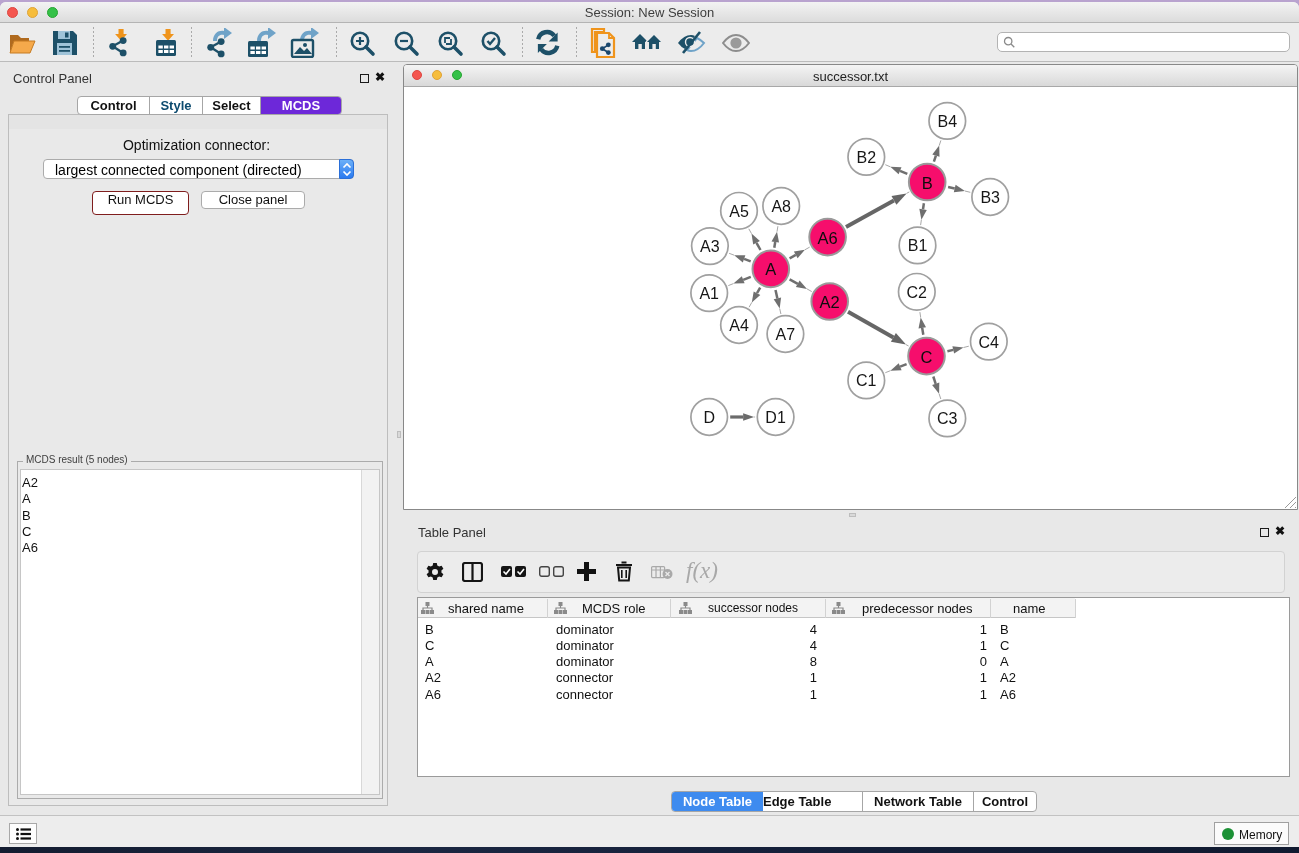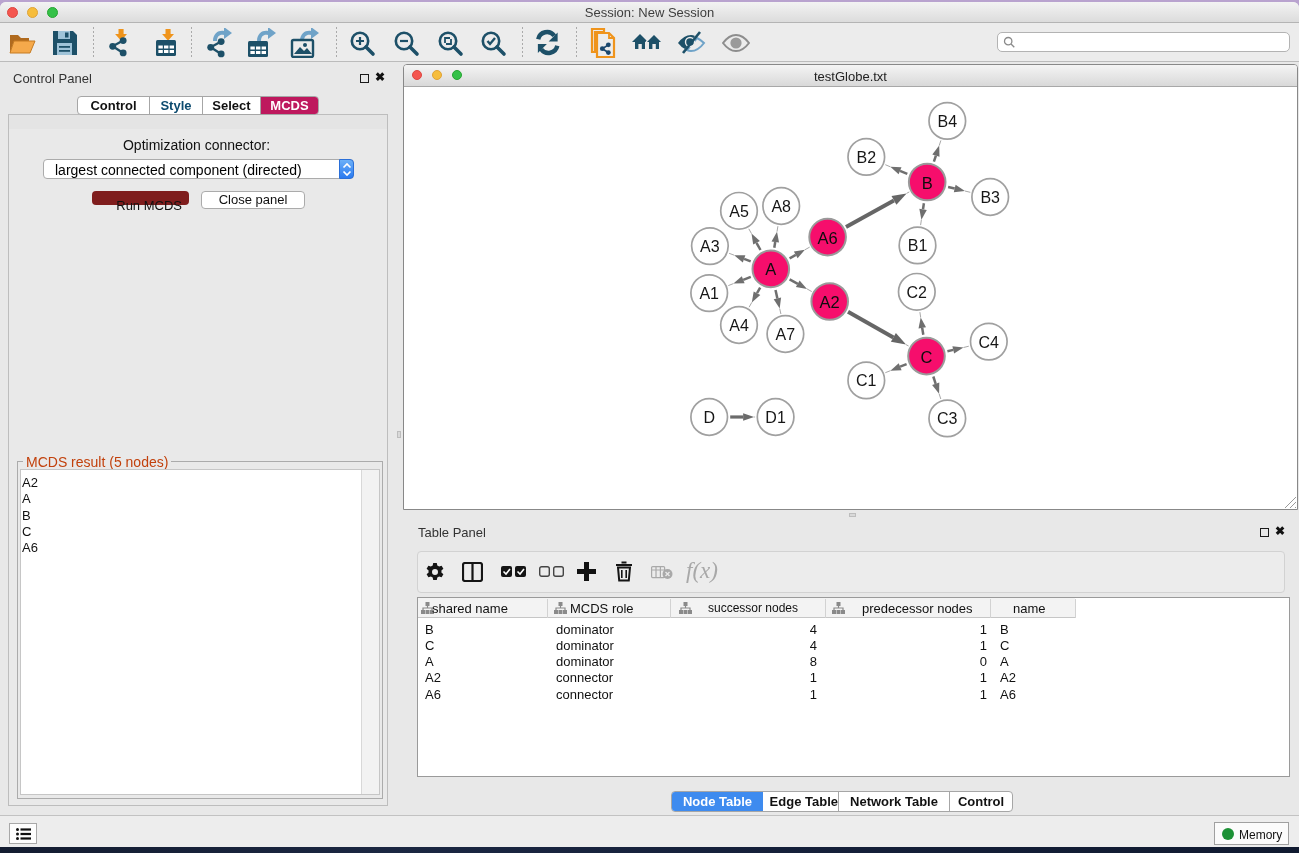--- a/index.html
+++ b/index.html
@@ -163,45 +163,45 @@
 
 <div class="abs" style="left:13px;top:71px;font-size:13px;color:#333">Control Panel</div>
 <div class="abs" style="left:360px;top:74px;width:9px;height:9px;border:1.6px solid #1a1a1a"></div>
 <div class="abs" style="left:375px;top:70px;font-size:12px;font-weight:bold;color:#111">✖</div>
 <div class="abs" style="left:8px;top:114px;width:380px;height:692px;background:#e9e9e9;border:1px solid #bdbdbd"></div>
 
 <div class="abs" style="left:77px;top:96px;height:19px;display:flex;font-size:13px;font-weight:600;border:1px solid #a6a6a6;border-radius:4px;overflow:hidden;background:#fff">
 <div style="width:72px;text-align:center;line-height:17px;border-right:1px solid #a6a6a6;color:#111">Control</div>
 <div style="width:53px;text-align:center;line-height:17px;border-right:1px solid #a6a6a6;color:#0c4a6e">Style</div>
 <div style="width:58px;text-align:center;line-height:17px;border-right:1px solid #a6a6a6;color:#111">Select</div>
-<div style="width:57px;text-align:center;line-height:17px;background:#be185d;color:#fff">MCDS</div>
+<div style="width:80px;text-align:center;line-height:17px;background:#6d28d9;color:#fff">MCDS</div>
 </div>
 <div class="abs" style="left:9px;top:115px;width:378px;height:14px;background:#e4e4e4"></div>
 <div class="abs" style="left:0;top:137px;width:393px;text-align:center;font-size:14px;color:#111">Optimization connector:</div>
 
 <div class="abs" style="left:43px;top:159px;width:311px;height:20px;background:#fff;border:1px solid #ababab;border-radius:4px"></div>
 <div class="abs" style="left:55px;top:161.5px;font-size:14px;color:#000">largest connected component (directed)</div>
 <div class="abs" style="left:339px;top:159px;width:15px;height:20px;background:linear-gradient(#6cb0f8,#2a7af0);border-radius:0 4px 4px 0;border:1px solid #2a6fd8"></div>
 <svg class="abs" style="left:341.5px;top:162.5px" width="10" height="13" viewBox="0 0 10 13">
     <path d="M1.5 4.5 L5 1 L8.5 4.5" stroke="#fff" stroke-width="1.7" fill="none"></path>
     <path d="M1.5 8.5 L5 12 L8.5 8.5" stroke="#fff" stroke-width="1.7" fill="none"></path>
   </svg>
 
-<div class="abs" style="left:92px;top:191px;width:97px;height:14px;background:#fff;border:7px solid #7f1d1d;border-radius:4px;text-align:right;line-height:16px;font-size:13px;color:#111">Run MCDS</div>
+<div class="abs" style="left:92px;top:191px;width:97px;height:24px;background:#fff;border:1px solid #7f1d1d;border-radius:4px;text-align:center;line-height:16px;font-size:13px;color:#111">Run MCDS</div>
 <div class="abs" style="left:201px;top:191px;width:104px;height:18px;background:#fff;border:1px solid #ababab;border-radius:4px;text-align:center;line-height:16px;font-size:13px;color:#111">Close panel</div>
 
 <div class="abs" style="left:17px;top:461px;width:366px;height:338px;border:1px solid #ababab"></div>
-<div class="abs" style="left:23px;top:454px;background:#e9e9e9;padding:0 3px;font-size:14px;color:#c2410c">MCDS result (5 nodes)</div>
+<div class="abs" style="left:23px;top:454px;background:#e9e9e9;padding:0 3px;font-size:10px;color:#404040">MCDS result (5 nodes)</div>
 <div class="abs" style="left:20px;top:469px;width:360px;height:326px;background:#fff;border:1px solid #c6c6c6"></div>
 <div class="abs" style="left:361px;top:470px;width:18px;height:324px;background:#f2f2f2;border-left:1px solid #d8d8d8"></div>
 <div class="abs" style="left:22px;top:475px;font-size:13px;color:#111;line-height:16.3px">A2<br>A<br>B<br>C<br>A6</div>
 
 <div class="abs" style="left:403px;top:64px;width:895px;height:446px;background:#fff;border:1px solid #888;border-radius:4px 4px 0 0"></div>
 <div class="abs" style="left:404px;top:65px;width:893px;height:22px;background:linear-gradient(#f4f4f4,#d9d9d9);border-bottom:1px solid #a8a8a8;border-radius:3px 3px 0 0"></div>
-<div class="abs" style="left:404px;top:69px;width:893px;text-align:center;font-size:13px;color:#222">testGlobe.txt</div>
+<div class="abs" style="left:404px;top:69px;width:893px;text-align:center;font-size:13px;color:#222">successor.txt</div>
 <div class="abs" style="left:412px;top:70px;width:10px;height:10px;border-radius:50%;background:#f4564f;border:1px solid #dd4741"></div>
 <div class="abs" style="left:432px;top:70px;width:10px;height:10px;border-radius:50%;background:#f6bd3c;border:1px solid #dfa337"></div>
 <div class="abs" style="left:452px;top:70px;width:10px;height:10px;border-radius:50%;background:#35c148;border:1px solid #27a532"></div>
 <svg style="position:absolute;left:404px;top:87px" width="893" height="422" viewBox="404 87 893 422" font-family="Liberation Sans, sans-serif">
     <line x1="751.5" y1="233.6" x2="748.8" y2="228.8" stroke="#a8a8a8" stroke-width="1"></line>
     <line x1="760.5" y1="250.0" x2="756.5" y2="242.8" stroke="#6f6f6f" stroke-width="2.5"></line>
     <polygon points="751.5,233.6 759.9,241.0 753.2,244.6" fill="#6f6f6f"></polygon>
     <line x1="777.0" y1="231.7" x2="777.9" y2="226.2" stroke="#a8a8a8" stroke-width="1"></line>
     <line x1="774.3" y1="247.7" x2="775.2" y2="242.0" stroke="#6f6f6f" stroke-width="2.5"></line>
     <polygon points="777.0,231.7 779.0,242.6 771.5,241.4" fill="#6f6f6f"></polygon>
@@ -380,22 +380,22 @@
   </div>
 <div class="abs" style="left:832px;top:602px">
     <svg width="13" height="12" viewBox="0 0 13 12">
       <rect x="4.5" y="0" width="4" height="4" fill="#8a8a8a"></rect>
       <path d="M6.5 4 v2 M2 8 v-2 h9 v2" stroke="#8a8a8a" stroke-width="1.2" fill="none"></path>
       <rect x="0" y="8" width="4" height="4" fill="#8a8a8a"></rect>
       <rect x="4.5" y="8" width="4" height="4" fill="#8a8a8a"></rect>
       <rect x="9" y="8" width="4" height="4" fill="#8a8a8a"></rect>
     </svg>
   </div>
-<div class="abs" style="left:432px;top:601px;font-size:13px;color:#111">shared name</div>
-<div class="abs" style="left:570px;top:601px;font-size:13px;color:#111">MCDS role</div>
+<div class="abs" style="left:448px;top:601px;font-size:13px;color:#111">shared name</div>
+<div class="abs" style="left:582px;top:601px;font-size:13px;color:#111">MCDS role</div>
 <div class="abs" style="left:708px;top:601px;font-size:12px;color:#111">successor nodes</div>
 <div class="abs" style="left:862px;top:601px;font-size:13px;color:#111">predecessor nodes</div>
 <div class="abs" style="left:1013px;top:601px;font-size:13px;color:#111">name</div>
 
 <div class="abs" style="left:425px;top:622px;font-size:13px;color:#111">B</div>
 <div class="abs" style="left:556px;top:622px;font-size:13px;color:#111">dominator</div>
 <div class="abs" style="left:720px;top:622px;width:97px;text-align:right;font-size:13px;color:#111">4</div>
 <div class="abs" style="left:890px;top:622px;width:97px;text-align:right;font-size:13px;color:#111">1</div>
 <div class="abs" style="left:1000px;top:622px;font-size:13px;color:#111">B</div>
 <div class="abs" style="left:425px;top:638px;font-size:13px;color:#111">C</div>
@@ -414,21 +414,21 @@
 <div class="abs" style="left:890px;top:670px;width:97px;text-align:right;font-size:13px;color:#111">1</div>
 <div class="abs" style="left:1000px;top:670px;font-size:13px;color:#111">A2</div>
 <div class="abs" style="left:425px;top:687px;font-size:13px;color:#111">A6</div>
 <div class="abs" style="left:556px;top:687px;font-size:13px;color:#111">connector</div>
 <div class="abs" style="left:720px;top:687px;width:97px;text-align:right;font-size:13px;color:#111">1</div>
 <div class="abs" style="left:890px;top:687px;width:97px;text-align:right;font-size:13px;color:#111">1</div>
 <div class="abs" style="left:1000px;top:687px;font-size:13px;color:#111">A6</div>
 
 <div class="abs" style="left:671px;top:791px;height:21px;display:flex;font-size:13px;font-weight:600;border:1px solid #a6a6a6;border-radius:4px;overflow:hidden;background:#fff">
 <div style="width:91px;text-align:center;line-height:19px;background:#3e8bef;color:#fff">Node Table</div>
-<div style="width:76px;text-align:right;line-height:19px;border-right:1px solid #a6a6a6;color:#111">Edge Table</div>
+<div style="width:100px;text-align:left;line-height:19px;border-right:1px solid #a6a6a6;color:#111">Edge Table</div>
 <div style="width:111px;text-align:center;line-height:19px;border-right:1px solid #a6a6a6;color:#111">Network Table</div>
 <div style="width:62px;text-align:center;line-height:19px;color:#111">Control</div>
 </div>
 
 <div class="abs" style="left:0;top:815px;width:1299px;height:32px;background:#ededed;border-top:1px solid #c2c2c2"></div>
 <div class="abs" style="left:9px;top:823px;width:28px;height:21px;background:#fdfdfd;border:1px solid #a8a8a8"></div>
 <svg class="abs" style="left:16px;top:828px" width="15" height="12" viewBox="0 0 15 12">
     <circle cx="1.5" cy="1.5" r="1.5" fill="#111"></circle>
     <circle cx="1.5" cy="6" r="1.5" fill="#111"></circle>
     <circle cx="1.5" cy="10.5" r="1.5" fill="#111"></circle>

